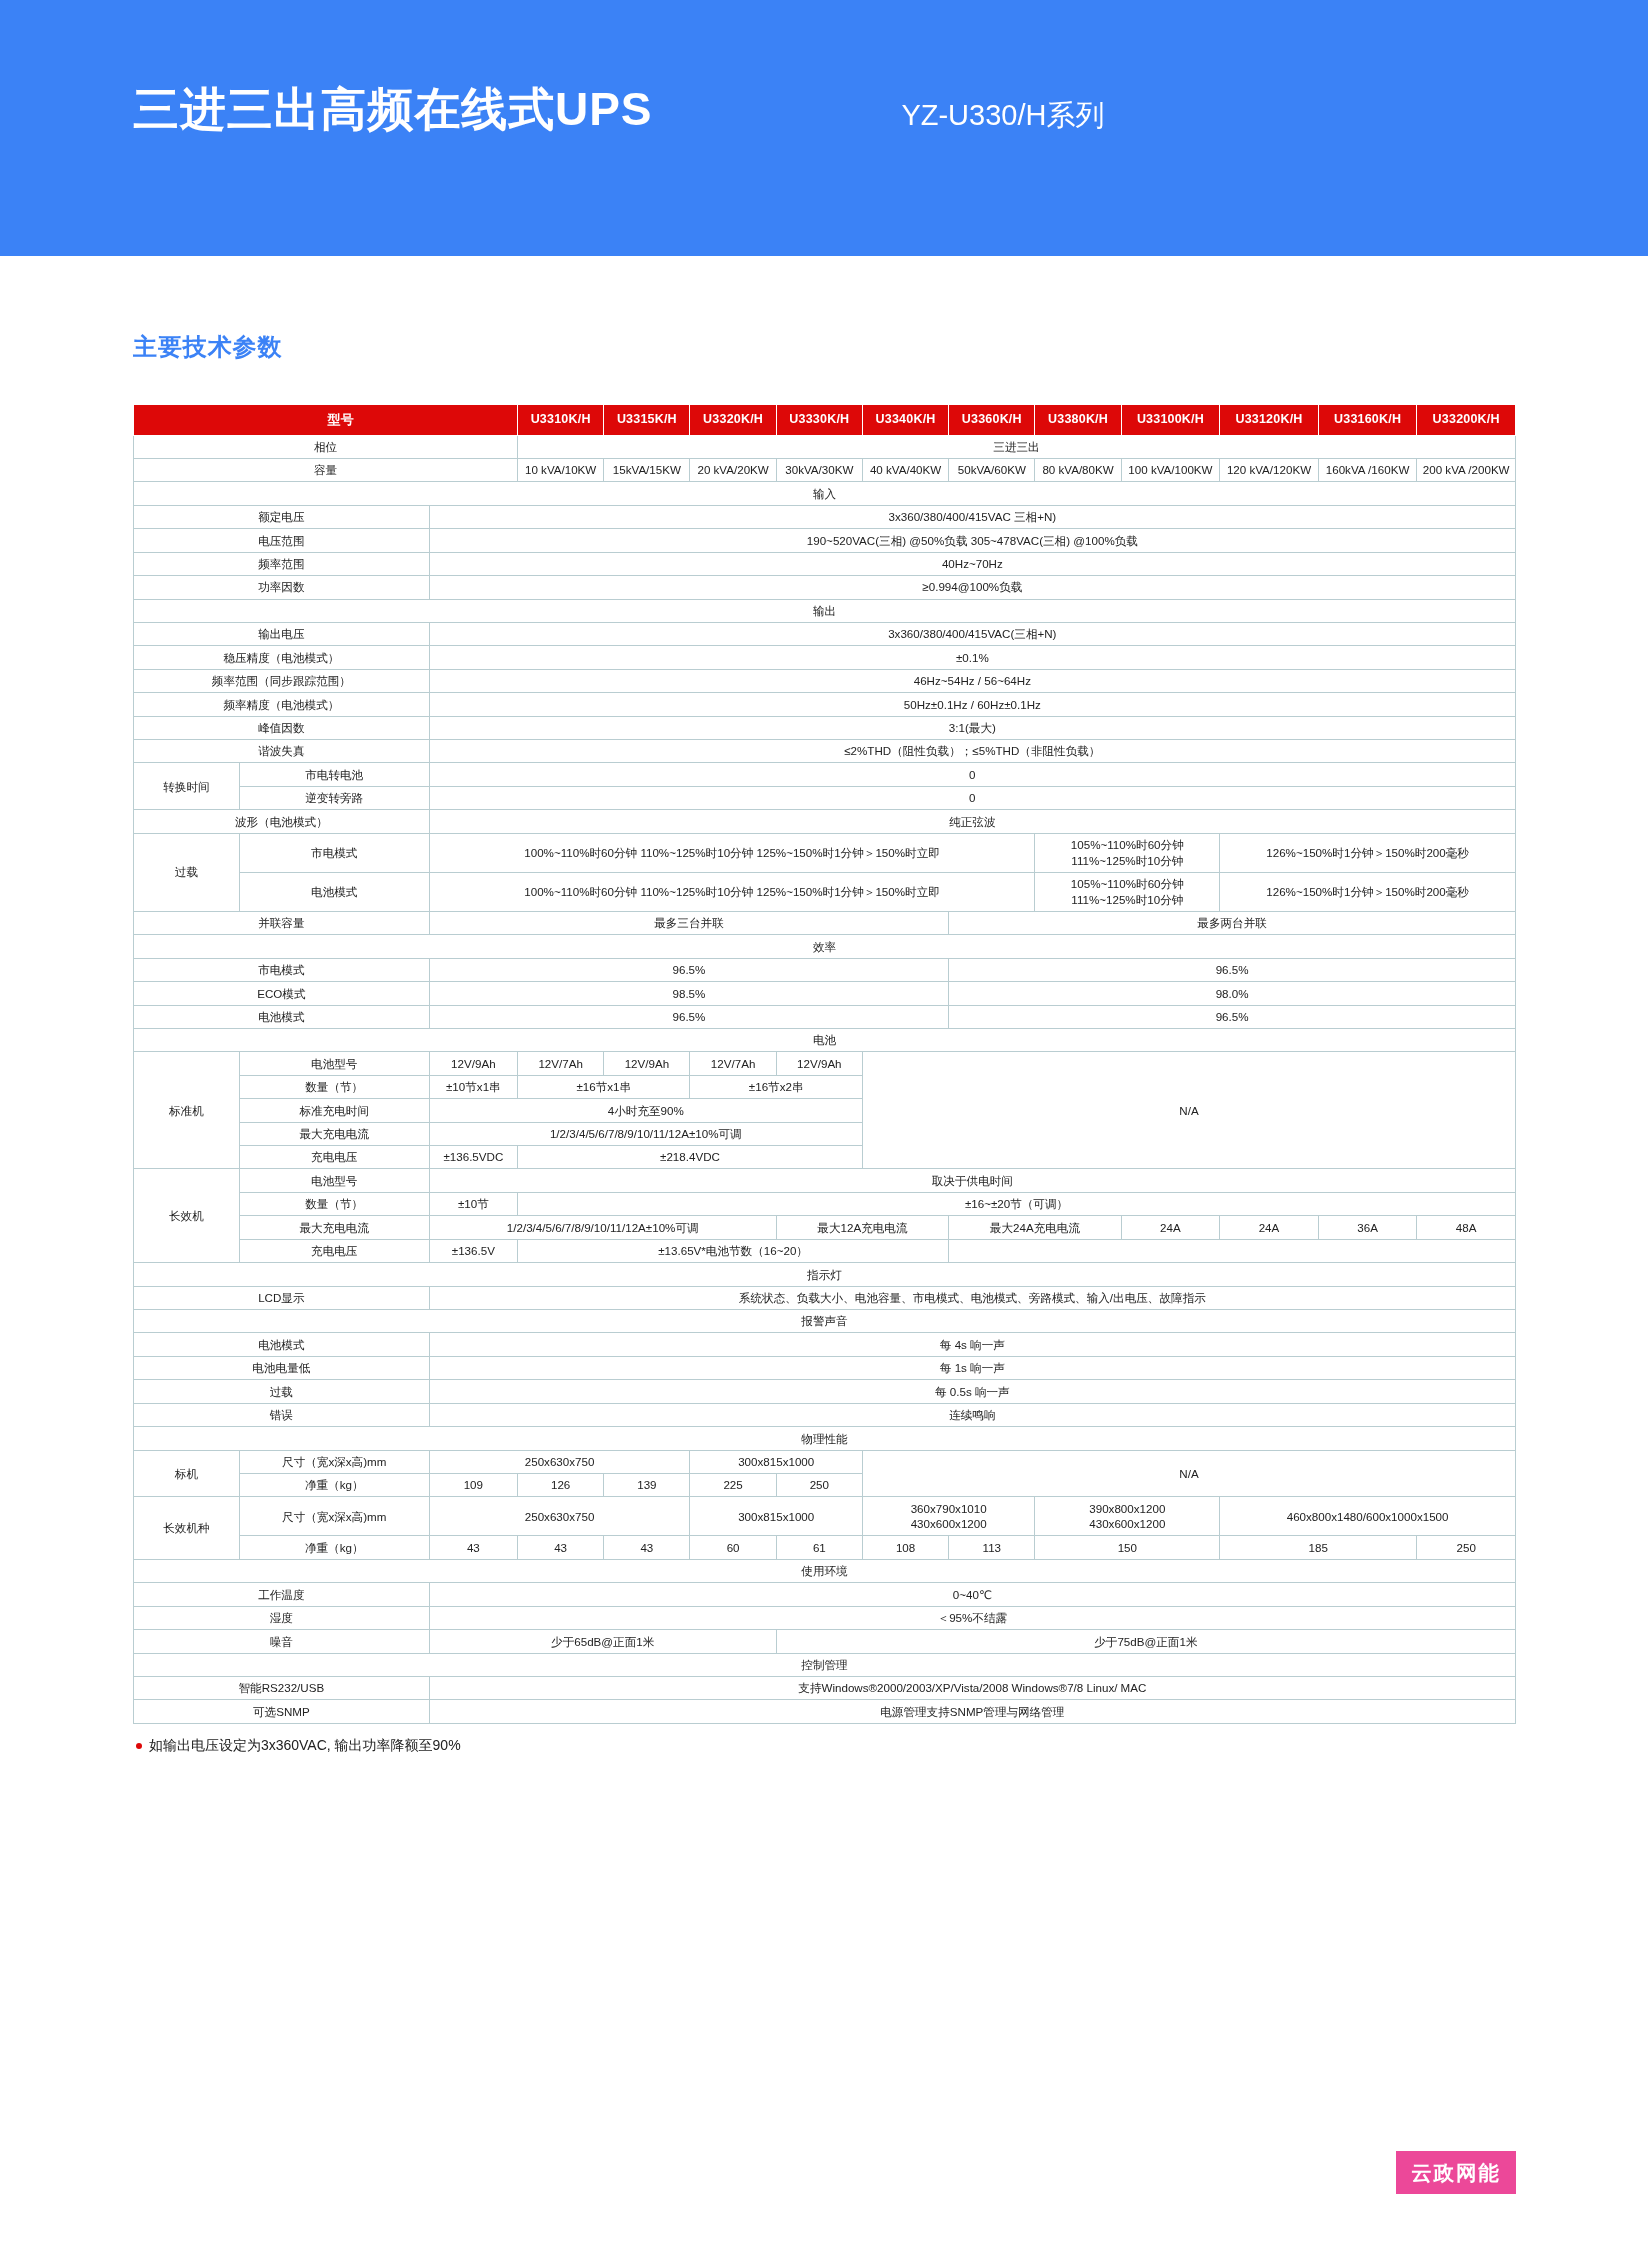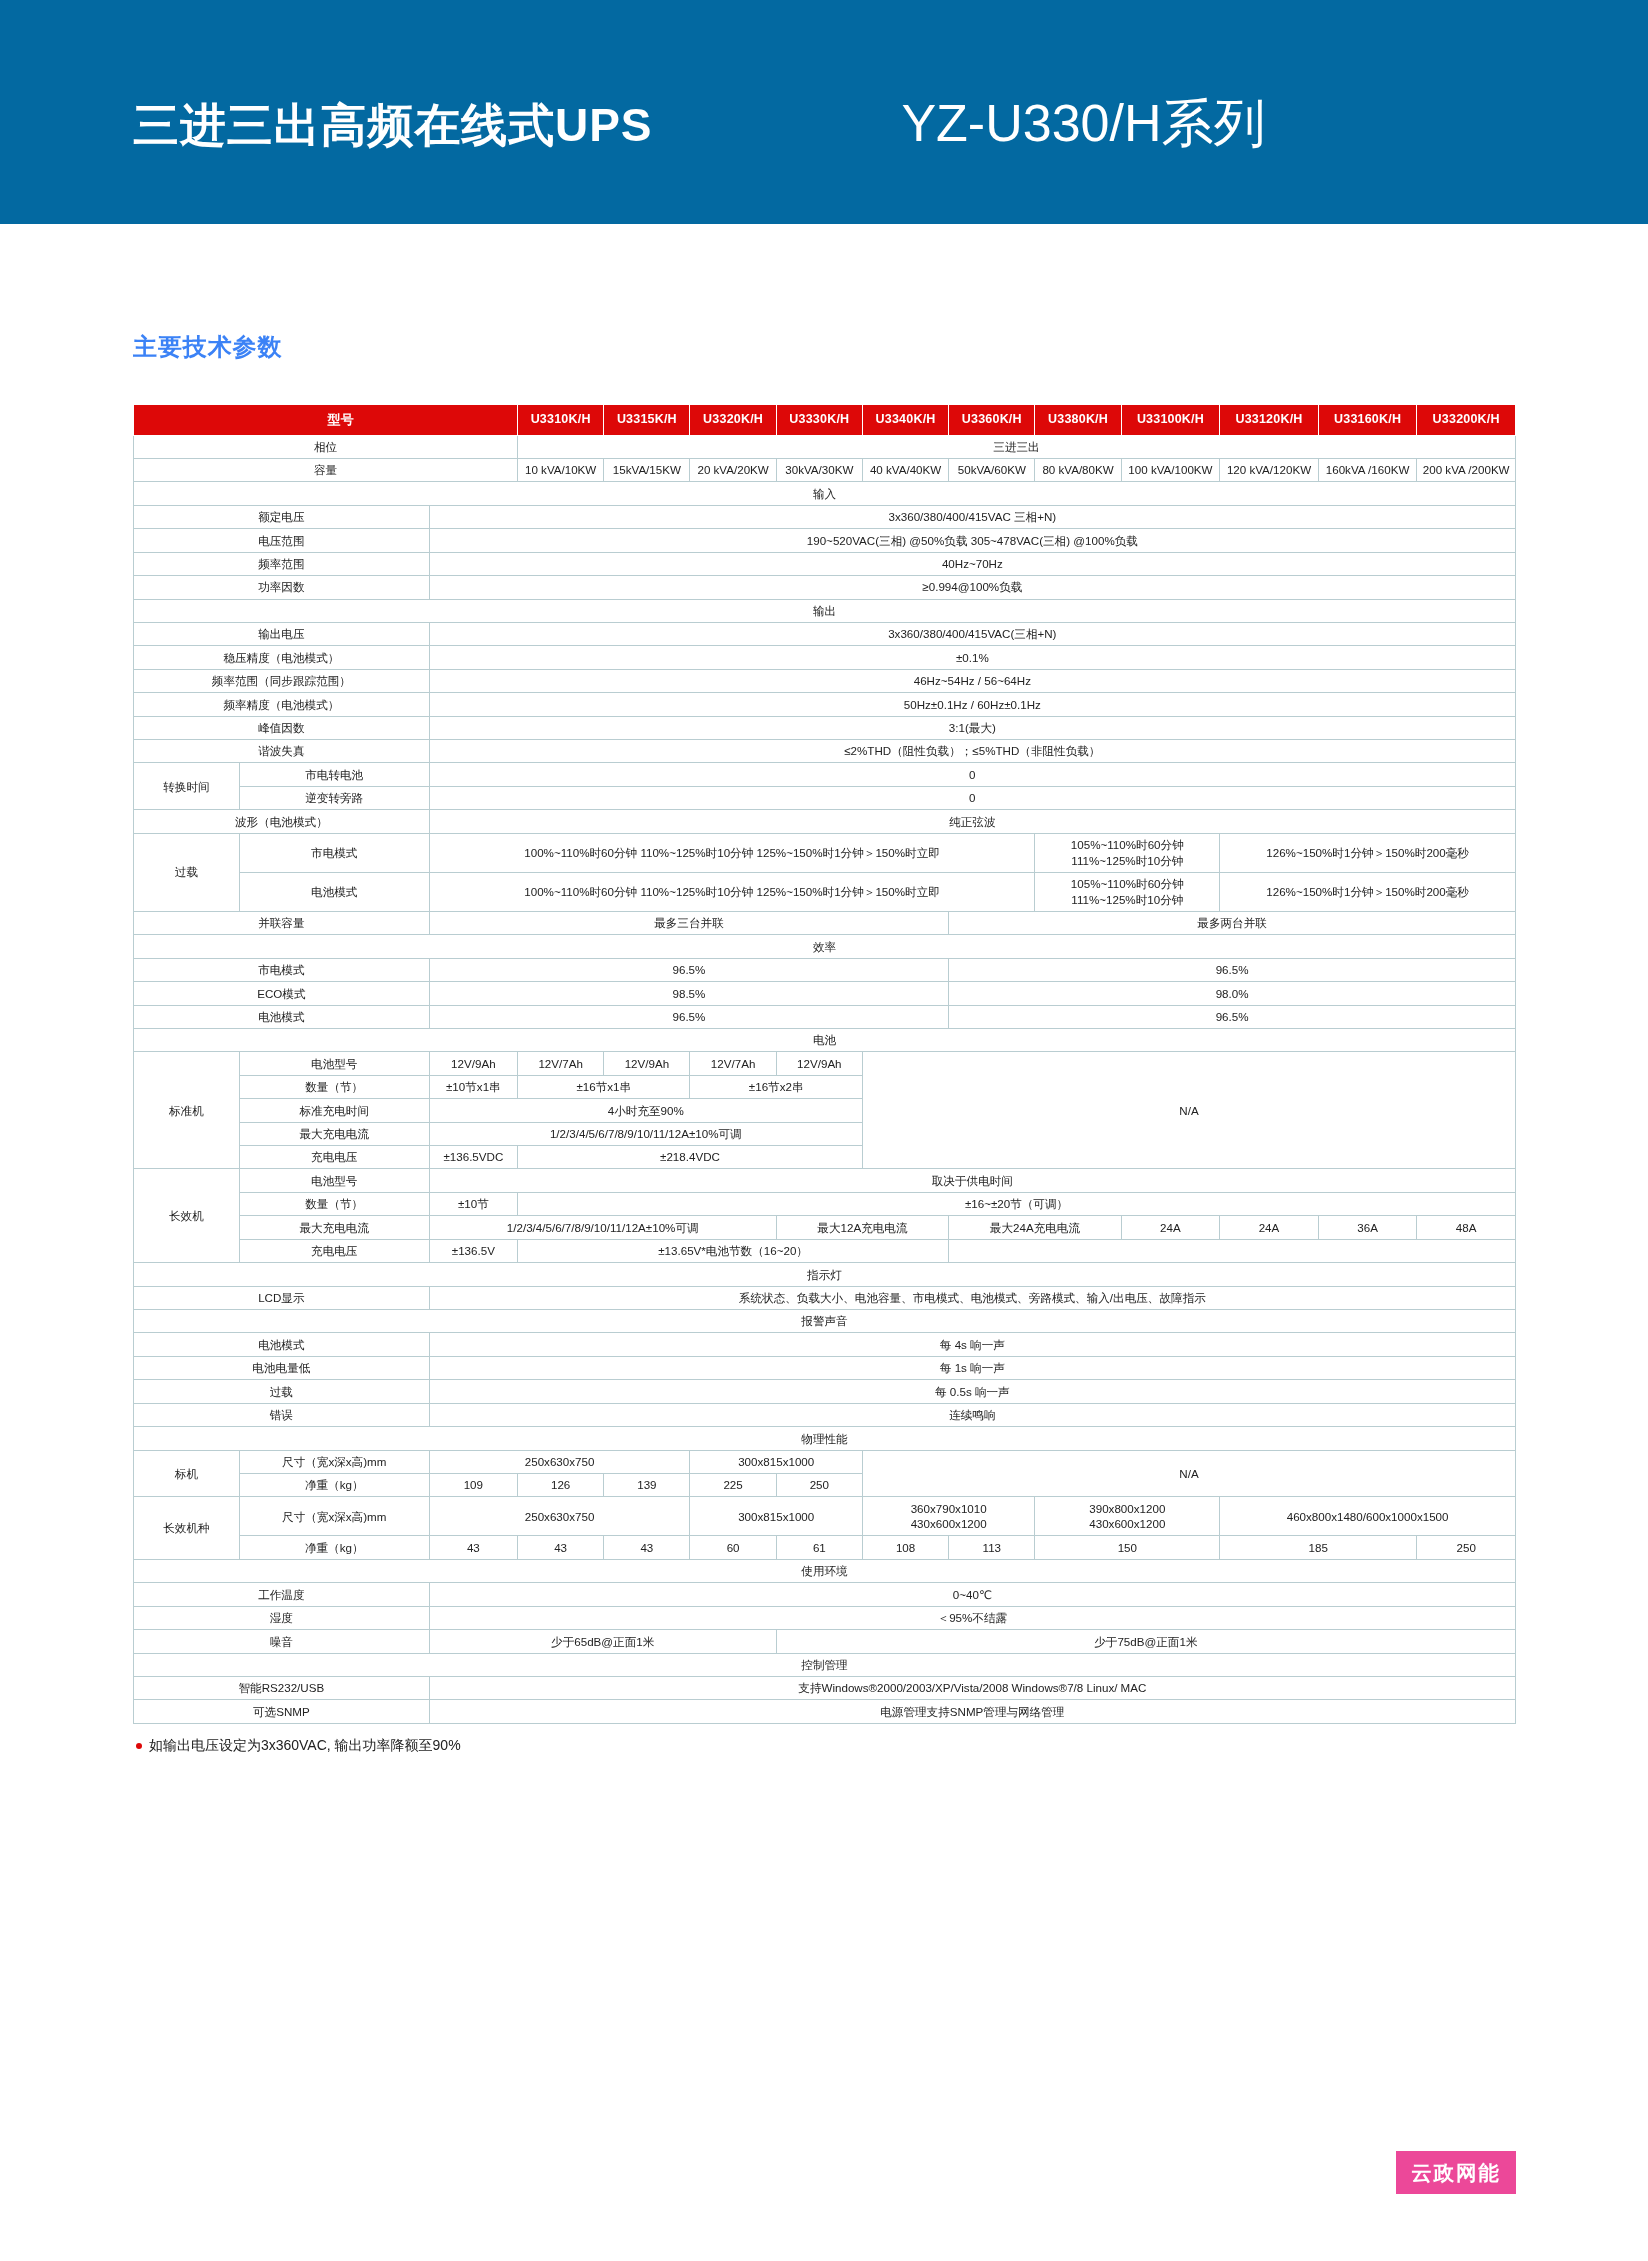--- a/index.html
+++ b/index.html
@@ -6,42 +6,42 @@
   html, body {
     width: 1649px;
     background: #ffffff;
     font-family: "Liberation Sans", "DejaVu Sans", sans-serif;
   }
   body { width: 1649px; min-height: 2261px; position: relative; }
 
   
   .banner {
     width: 1649px;
-    height: 224px;
-    background: #0369a1;
+    height: 256px;
+    background: #3b82f6;
     position: relative;
   }
   .banner-inner {
     position: absolute;
     left: 133px;
     top: 79px;
     right: 137px;
     display: flex;
     align-items: baseline;
   }
   .banner-title {
     color: #ffffff;
     font-size: 46px;
     font-weight: bold;
     letter-spacing: 0.9px;
     white-space: nowrap;
   }
   .banner-series {
     color: #ffffff;
-    font-size: 52px;
+    font-size: 29px;
     font-weight: normal;
     white-space: nowrap;
     margin-left: 249px;
     margin-top: 10px;
   }
 
   
   .section-title {
     position: absolute;
     left: 133px;

